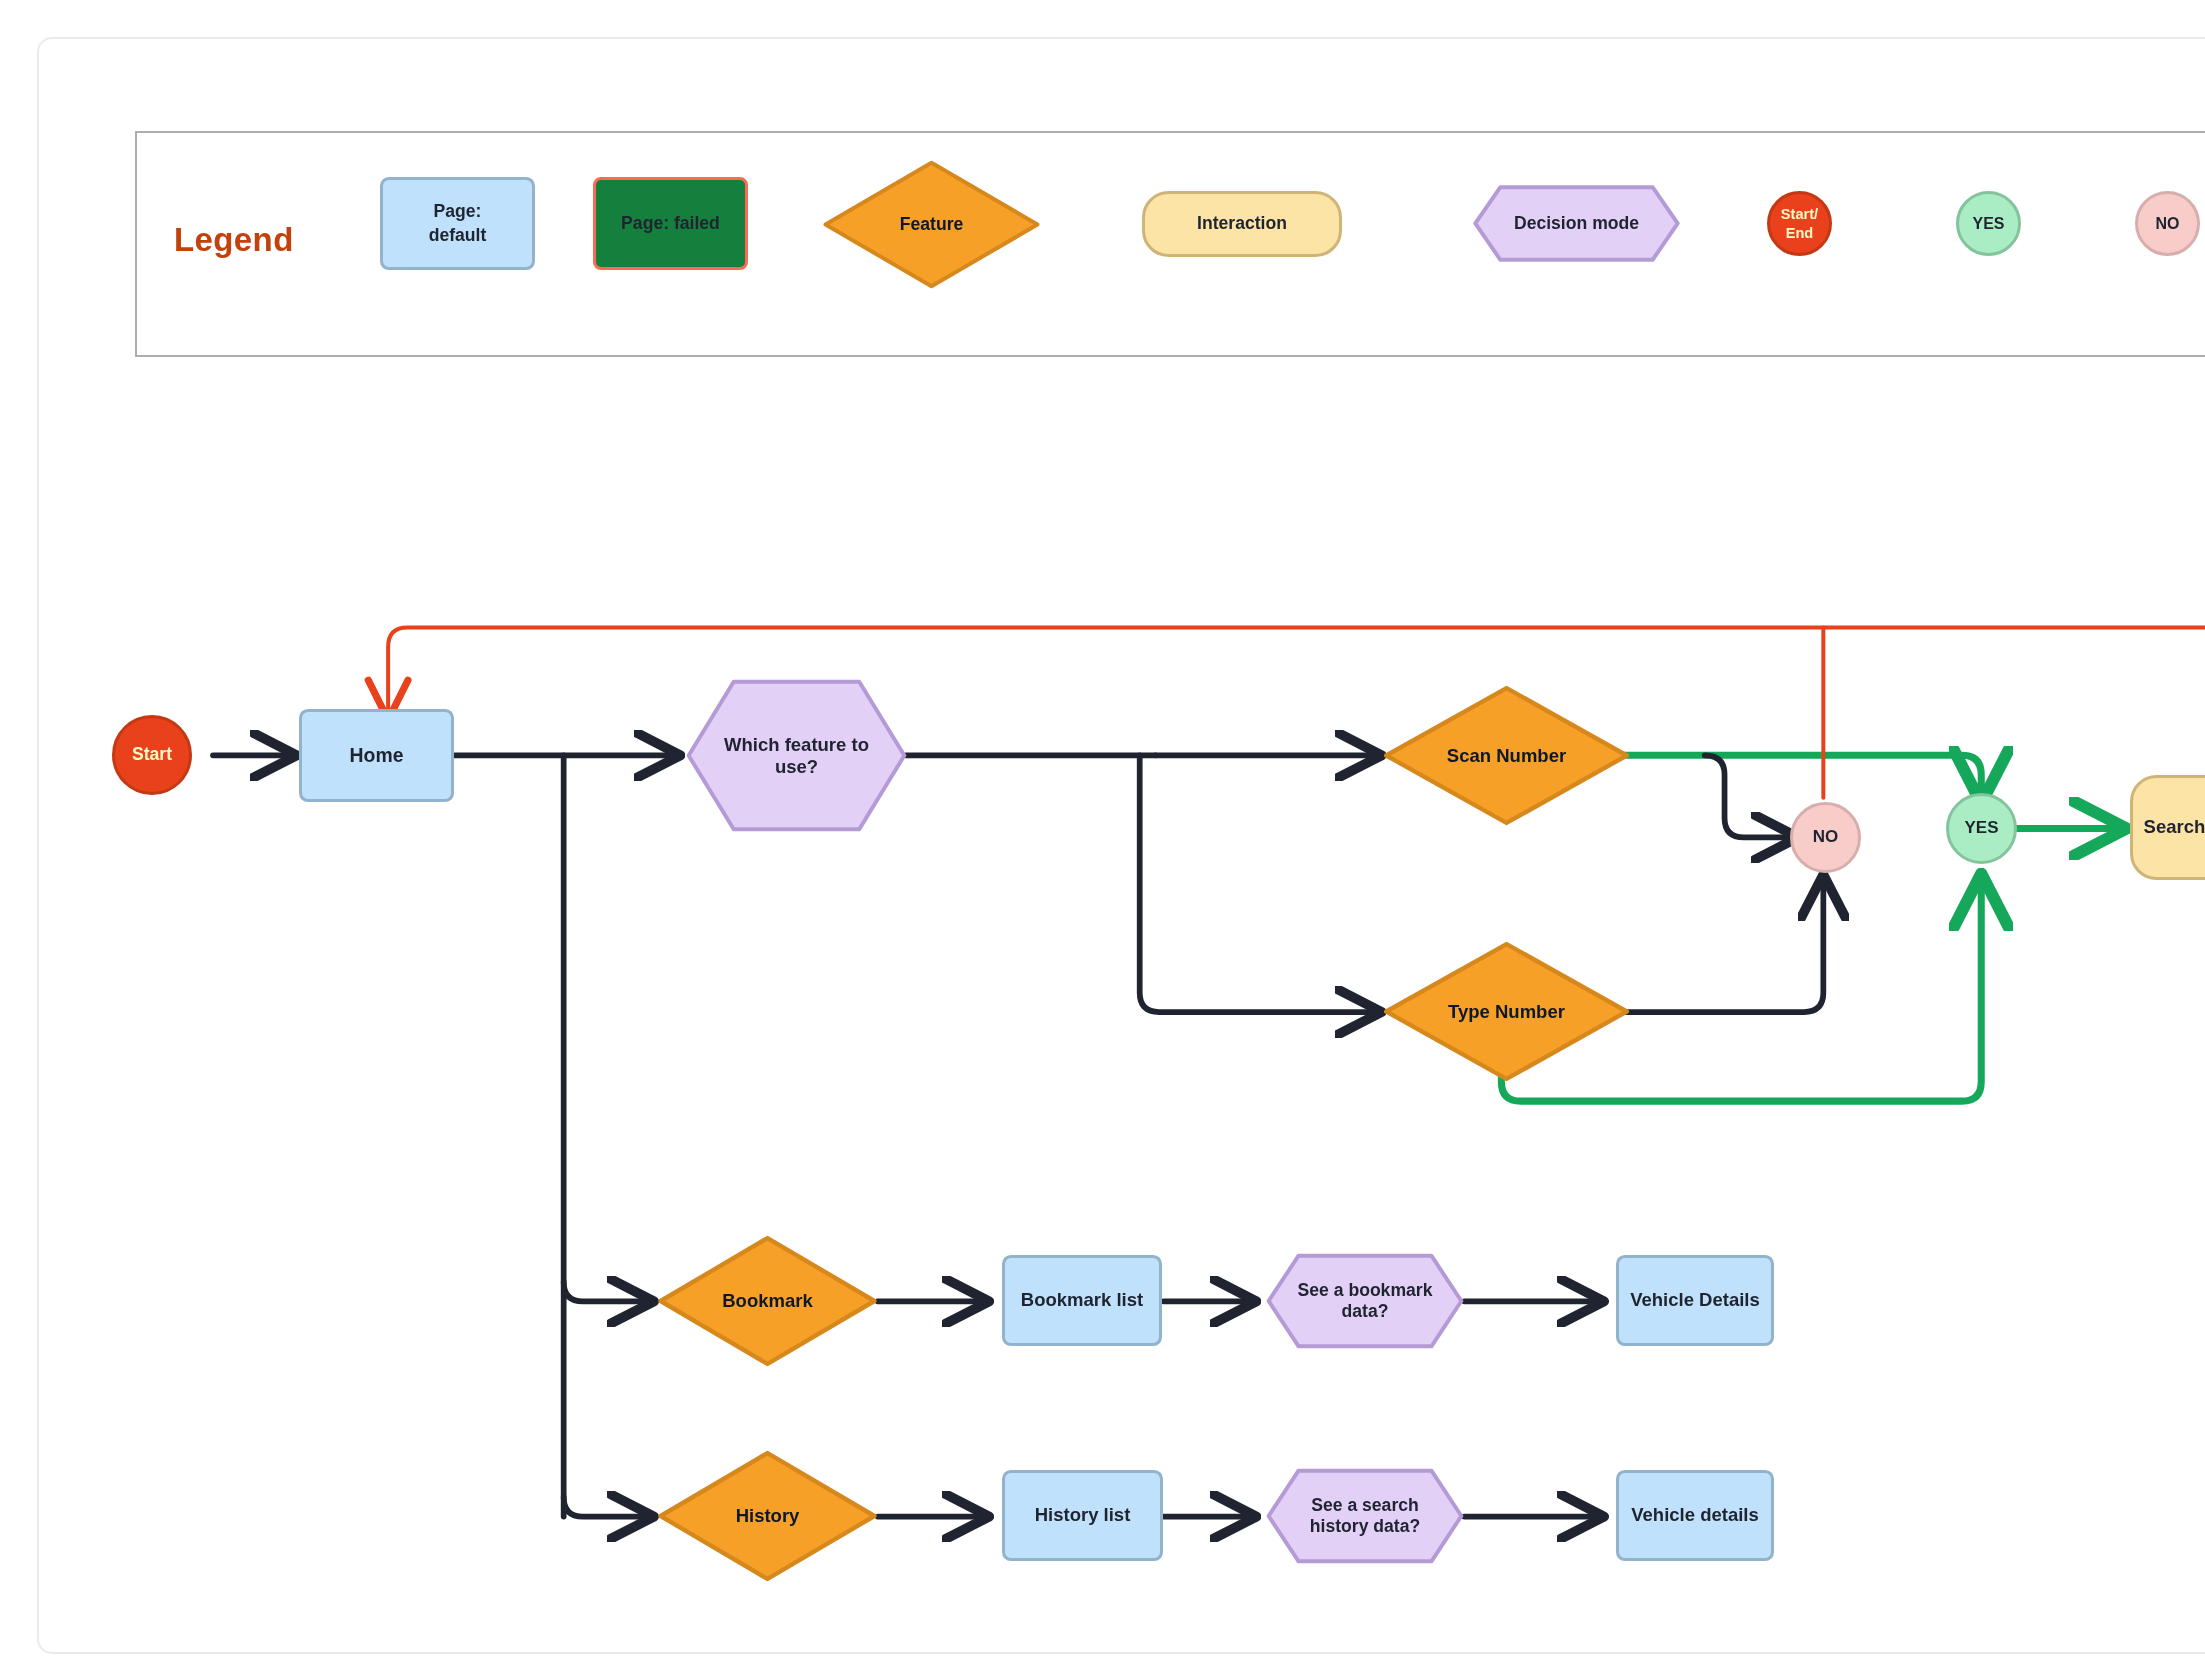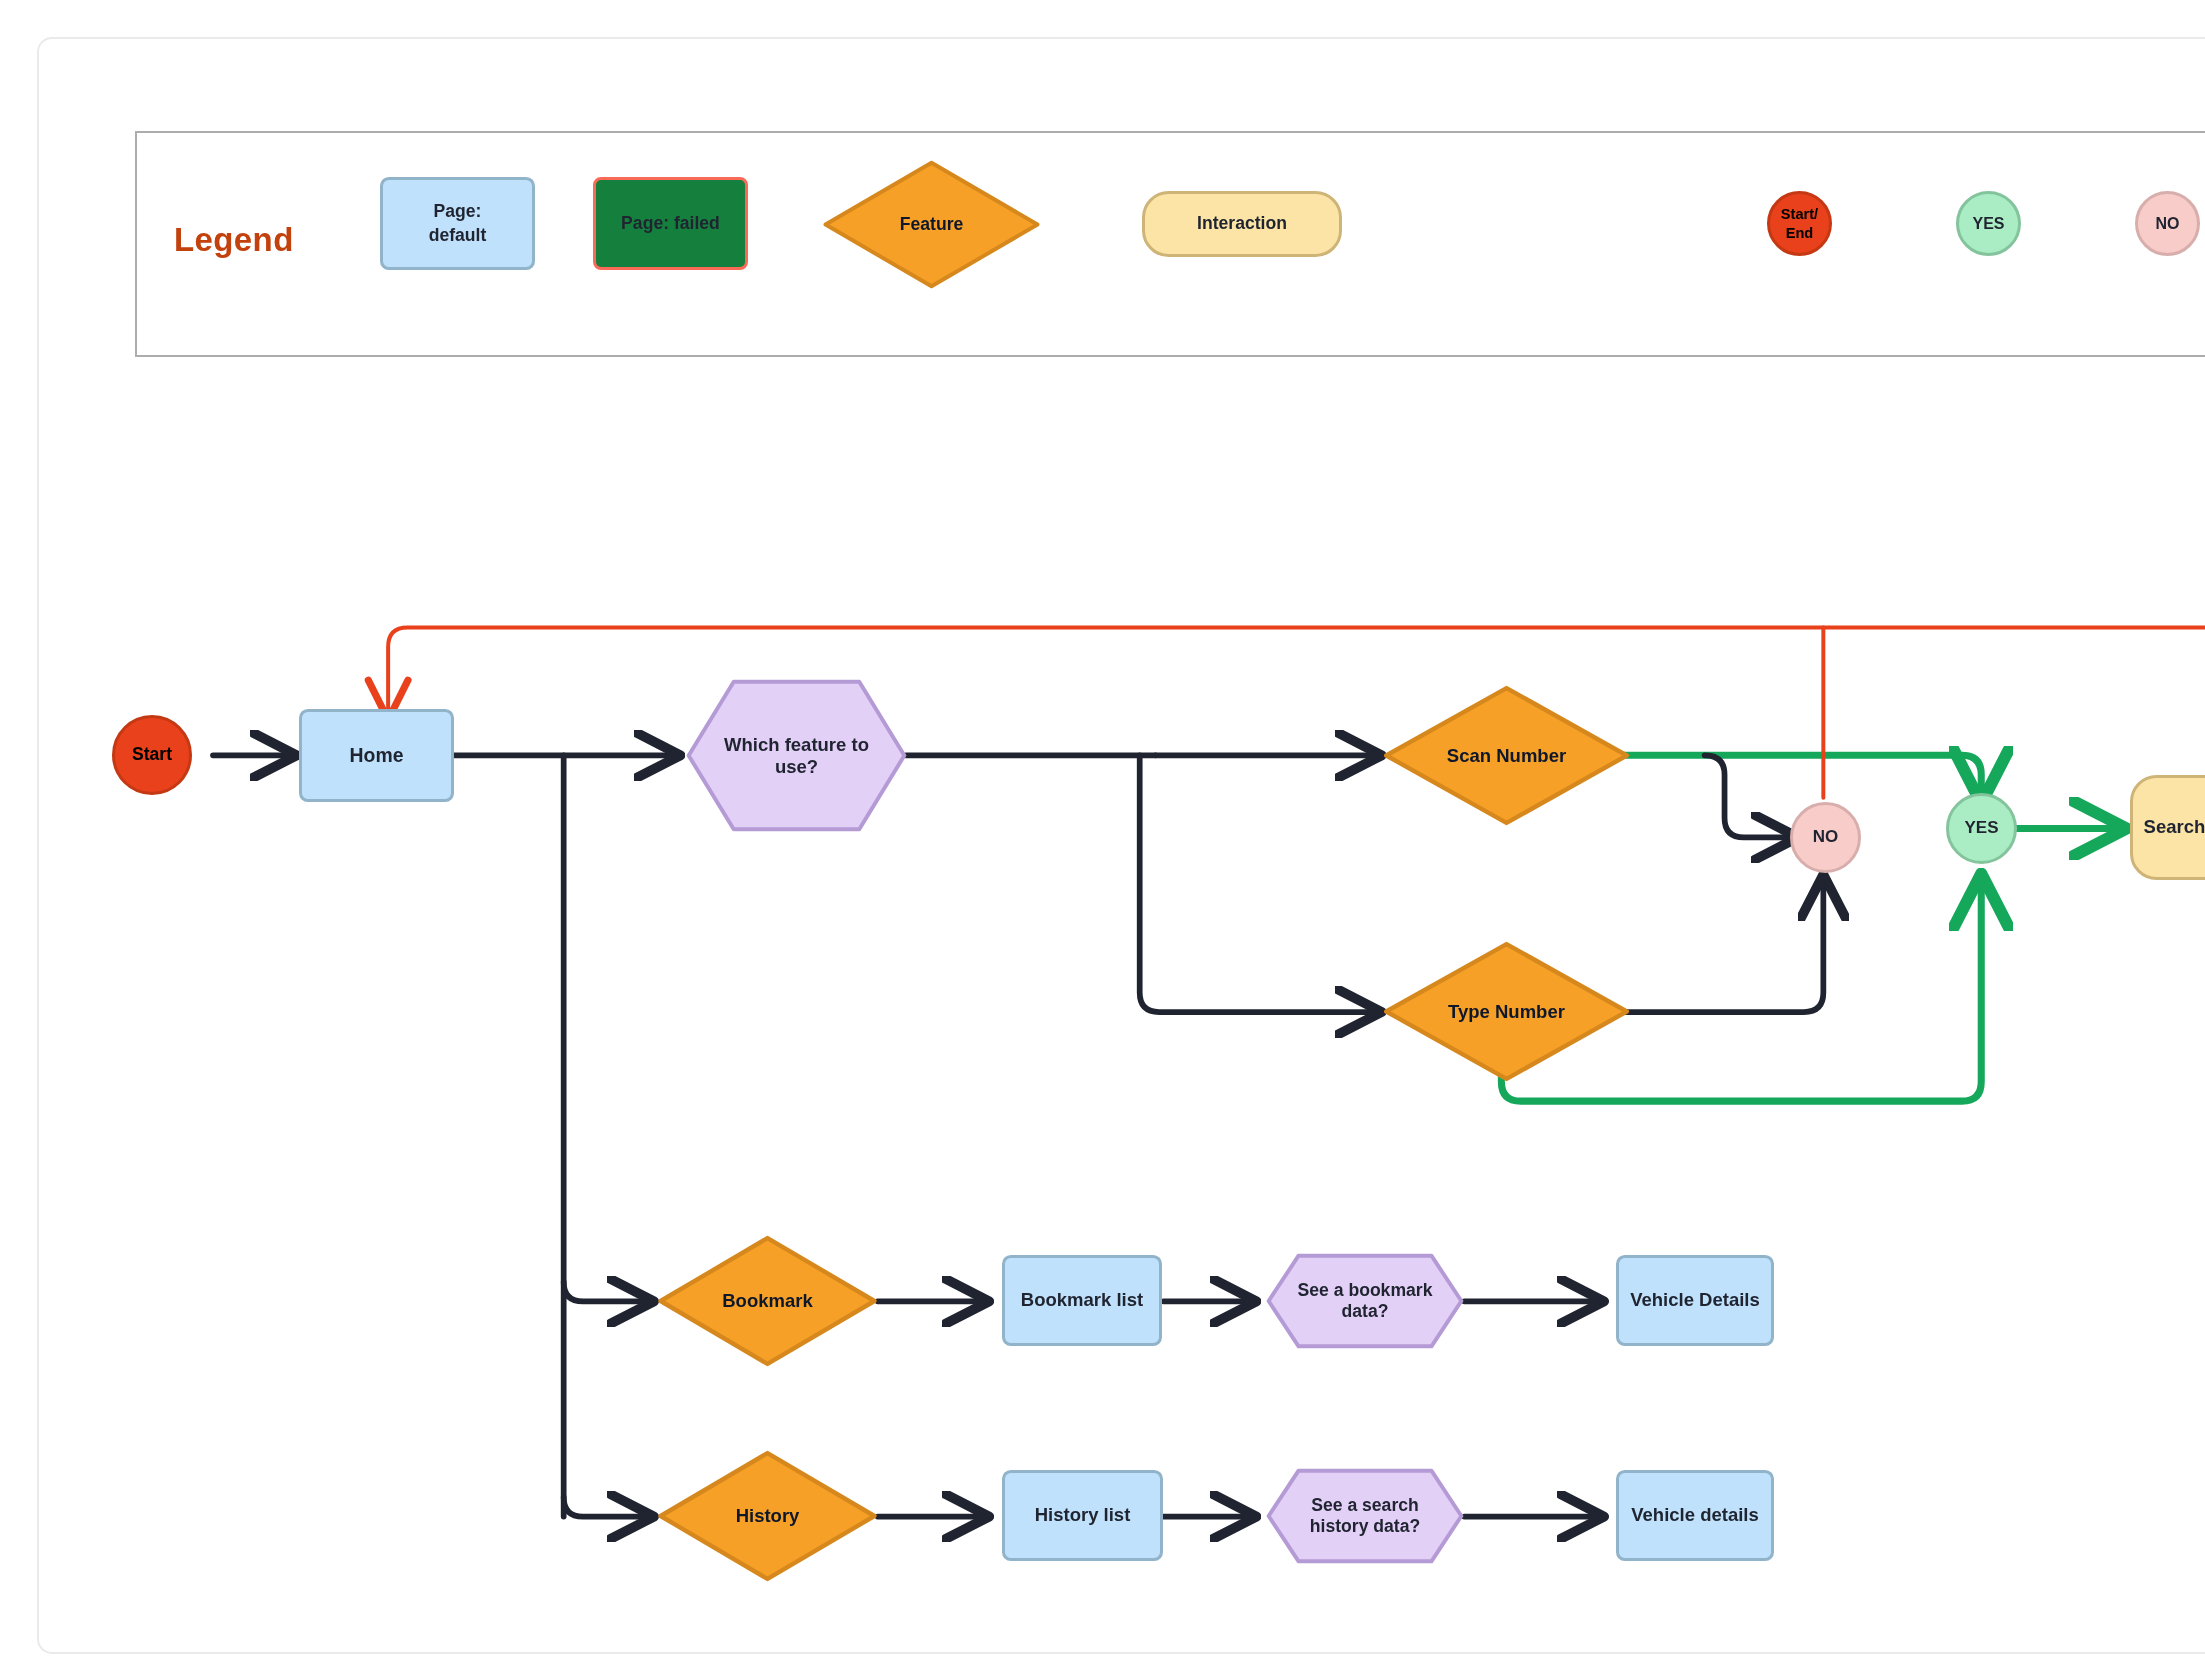--- a/index.html
+++ b/index.html
@@ -72,21 +72,21 @@
   }
   .n-interaction {
     background: #fbe4a6;
     border: 3.5px solid #cfb477;
     border-radius: 26.5px;
   }
   .n-startend {
     background: #e8411b;
     border: 3.5px solid #c43913;
     border-radius: 50%;
-    color: #000000;
+    color: #fef9c3;
   }
   .n-yes {
     background: #aaedc4;
     border: 3.5px solid #83c49c;
     border-radius: 50%;
   }
   .n-no {
     background: #f7ccc9;
     border: 3.5px solid #d8aeac;
     border-radius: 50%;
@@ -155,20 +155,26 @@
     <svg width="219" height="131" viewBox="0 0 496 296">
       <polygon points="248,8 488,148 248,288 8,148" fill="#f6a028" stroke="#d6881c" stroke-width="9" stroke-linejoin="round"></polygon>
     </svg>
     <div class="feature-label" style="font-size:17.6px;">Feature</div>
   </div>
 
   <div class="node n-interaction" style="left:1142px;top:191px;width:200px;height:66px;font-size:17.6px;">
     <span>Interaction</span>
   </div>
 
+  <div class="hex-wrap" style="left:1473px;top:185px;width:207px;height:77px;">
+    <svg width="207" height="77" viewBox="0 0 470 175">
+      <polygon points="62,5 408,5 465,87 408,170 62,170 5,87" fill="#e3d0f7" stroke="#b59bd6" stroke-width="9" stroke-linejoin="round"></polygon>
+    </svg>
+    <div class="hex-label" style="font-size:17.6px;">Decision mode</div>
+  </div>
 
   <div class="node n-startend" style="left:1767px;top:191px;width:65px;height:65px;font-size:14.6px;white-space:pre-line;line-height:1.25;">
     <span>Start/
 End</span>
   </div>
 
   <div class="node n-yes" style="left:1956px;top:191px;width:65px;height:65px;font-size:16px;">
     <span>YES</span>
   </div>
 

